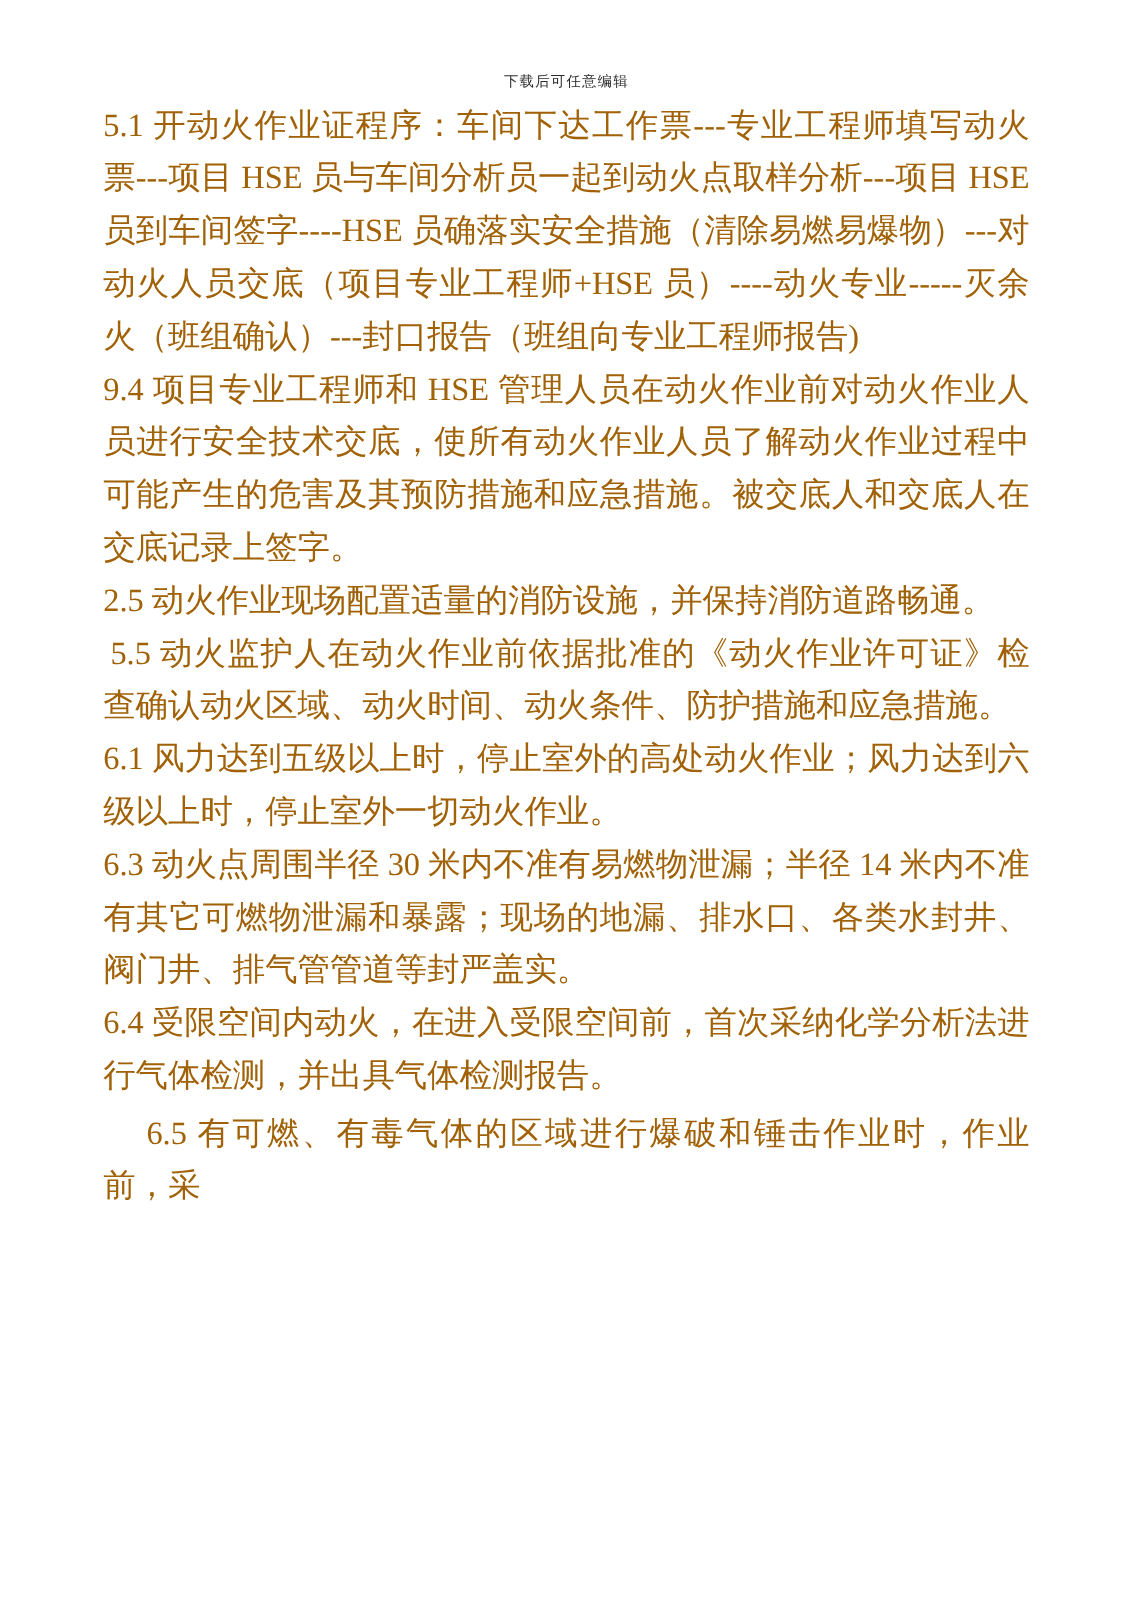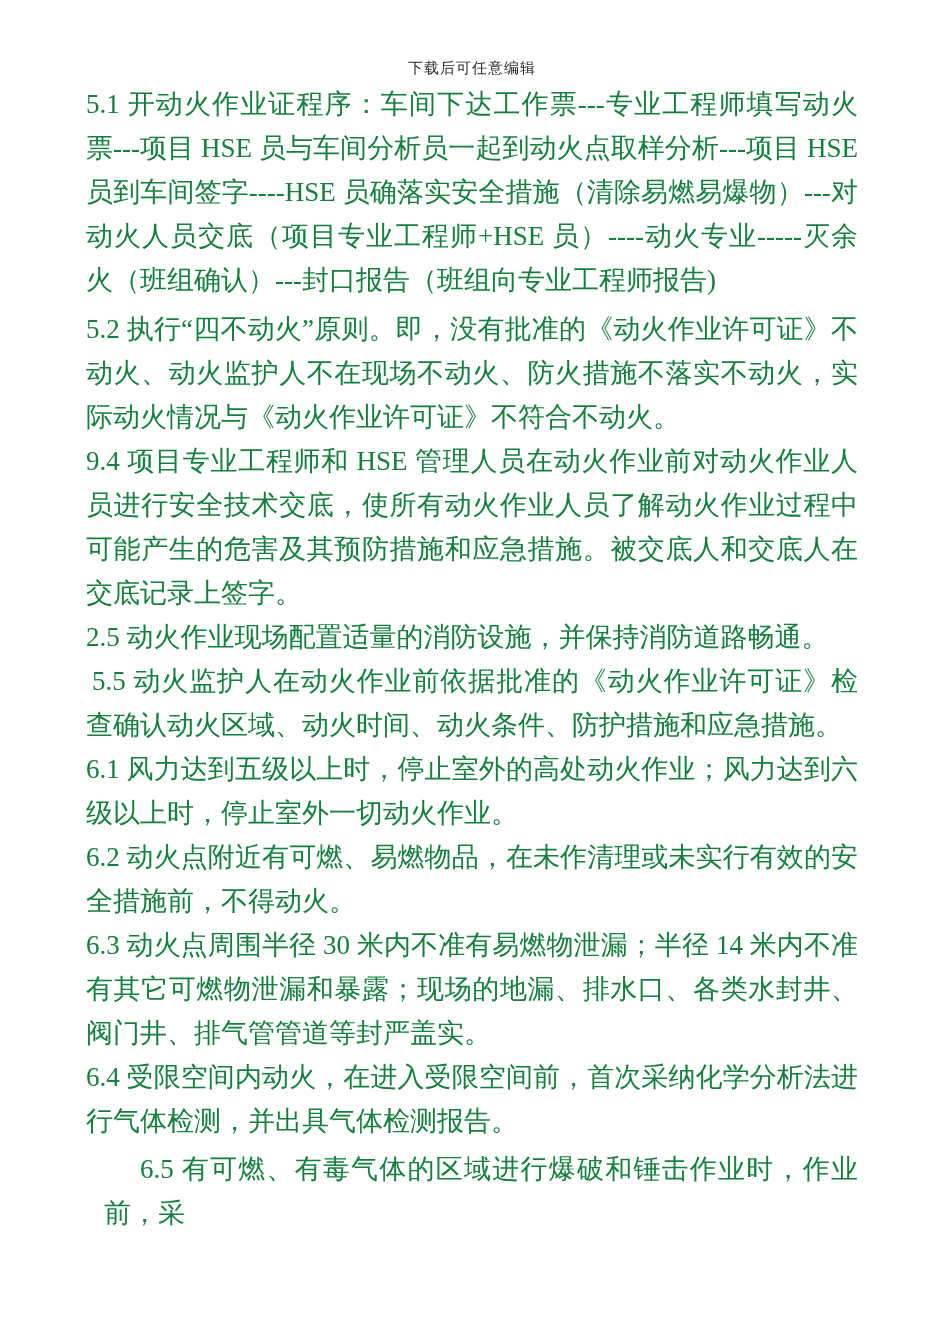--- a/index.html
+++ b/index.html
@@ -16,54 +16,52 @@
   }
   .page {
     box-sizing: border-box;
     width: 950px;
     height: 1344px;
     padding: 58px 92px 0 86px;
     background: #ffffff;
   }
   .page-header {
     text-align: center;
-    font-size: 15px;
+    font-size: 12px;
     line-height: 20px;
     color: #2b2b2b;
     margin: 0 0 4px 0;
     letter-spacing: 1px;
   }
   .doc-body {
     width: 772px;
   }
   .para {
     margin: 0;
     font-size: 27px;
     line-height: 44px;
     text-align: justify;
     text-justify: inter-ideograph;
     word-break: break-all;
-    color: #15803d;
+    color: #a16207;
   }
   .para.gap-top { margin-top: 5px; }
   .para.gap-top-sm { margin-top: 4px; }
   .para.indent-sm { text-indent: 6px; }
-  .para.indent-md { text-indent: 36px; margin-left: 18px; }
+  .para.indent-md { text-indent: 36px; }
 </style>
 </head>
 <body>
 
 <div class="page">
   <div class="page-header">下载后可任意编辑</div>
 
   <div class="doc-body">
     <p class="para">5.1 开动火作业证程序：车间下达工作票---专业工程师填写动火票---项目 HSE 员与车间分析员一起到动火点取样分析---项目 HSE 员到车间签字----HSE 员确落实安全措施（清除易燃易爆物）---对动火人员交底（项目专业工程师+HSE 员）----动火专业-----灭余火（班组确认）---封口报告（班组向专业工程师报告)</p>
-    <p class="para gap-top">5.2 执行“四不动火”原则。即，没有批准的《动火作业许可证》不动火、动火监护人不在现场不动火、防火措施不落实不动火，实际动火情况与《动火作业许可证》不符合不动火。</p>
     <p class="para">9.4 项目专业工程师和 HSE 管理人员在动火作业前对动火作业人员进行安全技术交底，使所有动火作业人员了解动火作业过程中可能产生的危害及其预防措施和应急措施。被交底人和交底人在交底记录上签字。</p>
     <p class="para">2.5 动火作业现场配置适量的消防设施，并保持消防道路畅通。</p>
     <p class="para indent-sm">5.5 动火监护人在动火作业前依据批准的《动火作业许可证》检查确认动火区域、动火时间、动火条件、防护措施和应急措施。</p>
     <p class="para">6.1 风力达到五级以上时，停止室外的高处动火作业；风力达到六级以上时，停止室外一切动火作业。</p>
-    <p class="para">6.2 动火点附近有可燃、易燃物品，在未作清理或未实行有效的安全措施前，不得动火。</p>
     <p class="para">6.3 动火点周围半径 30 米内不准有易燃物泄漏；半径 14 米内不准有其它可燃物泄漏和暴露；现场的地漏、排水口、各类水封井、阀门井、排气管管道等封严盖实。</p>
     <p class="para">6.4 受限空间内动火，在进入受限空间前，首次采纳化学分析法进行气体检测，并出具气体检测报告。</p>
     <p class="para indent-md gap-top-sm">6.5 有可燃、有毒气体的区域进行爆破和锤击作业时，作业前，采</p>
   </div>
 </div>
 
 </body></html>

